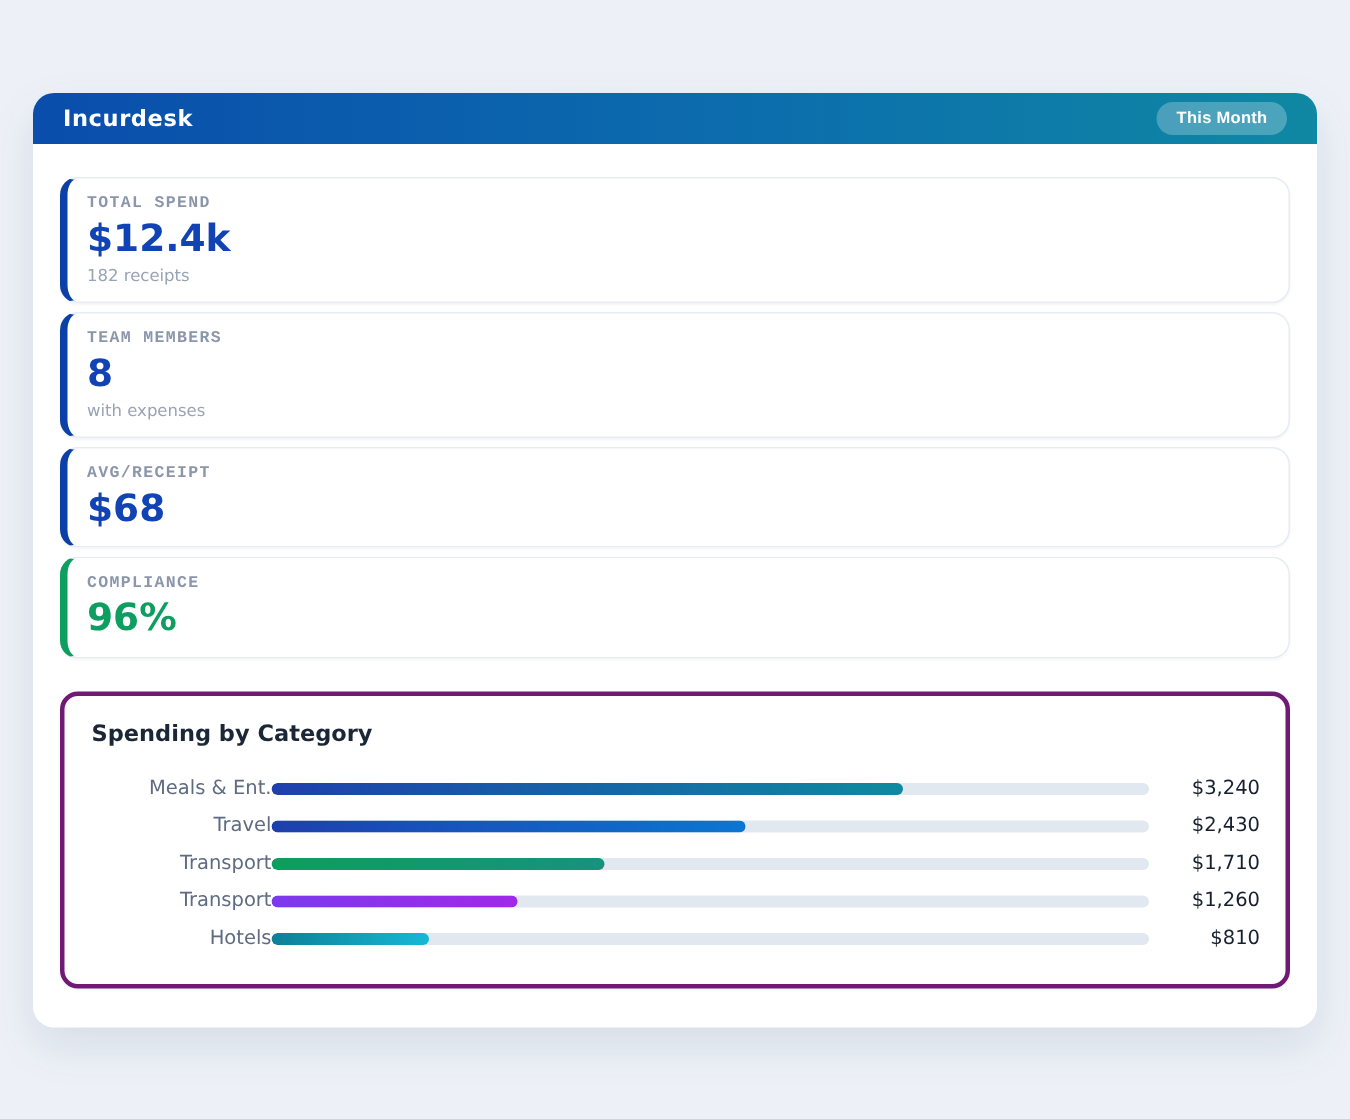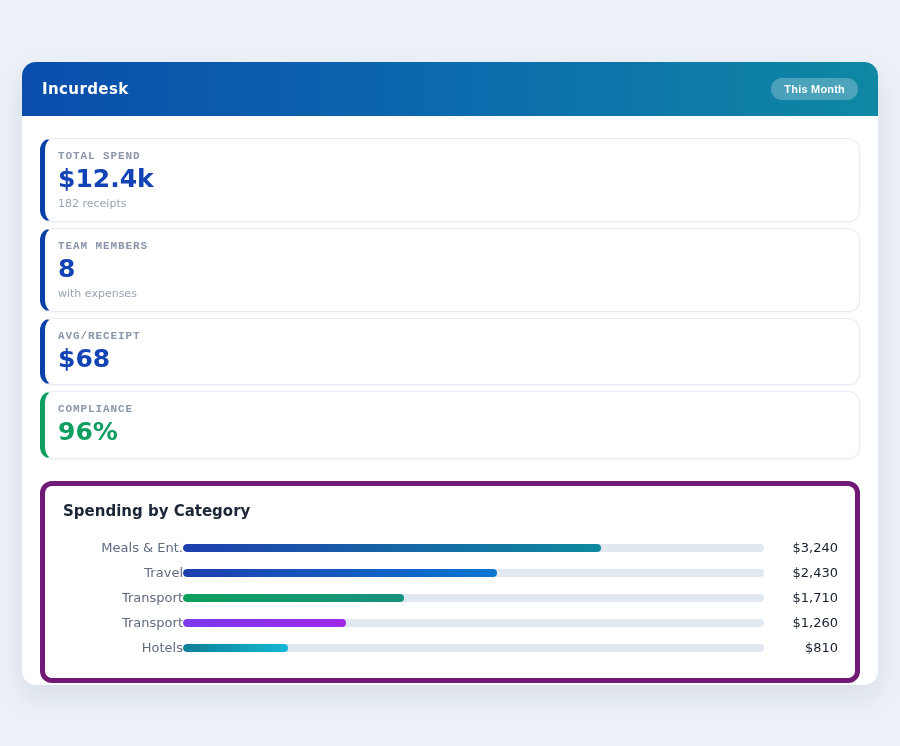--- a/index.html
+++ b/index.html
@@ -12,21 +12,21 @@
   .panel {
     position: absolute;
     left: 22px; top: 62px;
     width: 856px; height: 623px;
     background: #ffffff;
     border-radius: 14px;
     box-shadow: 0 12px 30px rgba(20, 45, 95, 0.10);
     overflow: hidden;
   }
   .app-header {
-    height: 54px;
+    height: 34px;
     background: linear-gradient(90deg, #0a4dac 0%, #0c6dad 55%, #0f88a3 100%);
     display: flex;
     align-items: center;
     justify-content: space-between;
     padding: 0 20px;
   }
   .app-title {
     color: #ffffff;
     font-size: 15px;
     font-weight: bold;
@@ -68,21 +68,21 @@
     line-height: 1.15;
   }
   .stat-sub {
     font-size: 11px;
     color: #98a3b5;
     margin-top: 3px;
   }
   .chart-card {
     margin-top: 22px;
     background: #ffffff;
-    border: 5px solid #701a75;
+    border: 3px solid #701a75;
     border-radius: 12px;
     padding: 16px 17px 18px 18px;
     box-shadow: 0 1px 2px rgba(16, 42, 90, 0.05);
   }
   .chart-title {
     font-size: 15px;
     font-weight: bold;
     color: #1b2737;
     margin-bottom: 15px;
   }

